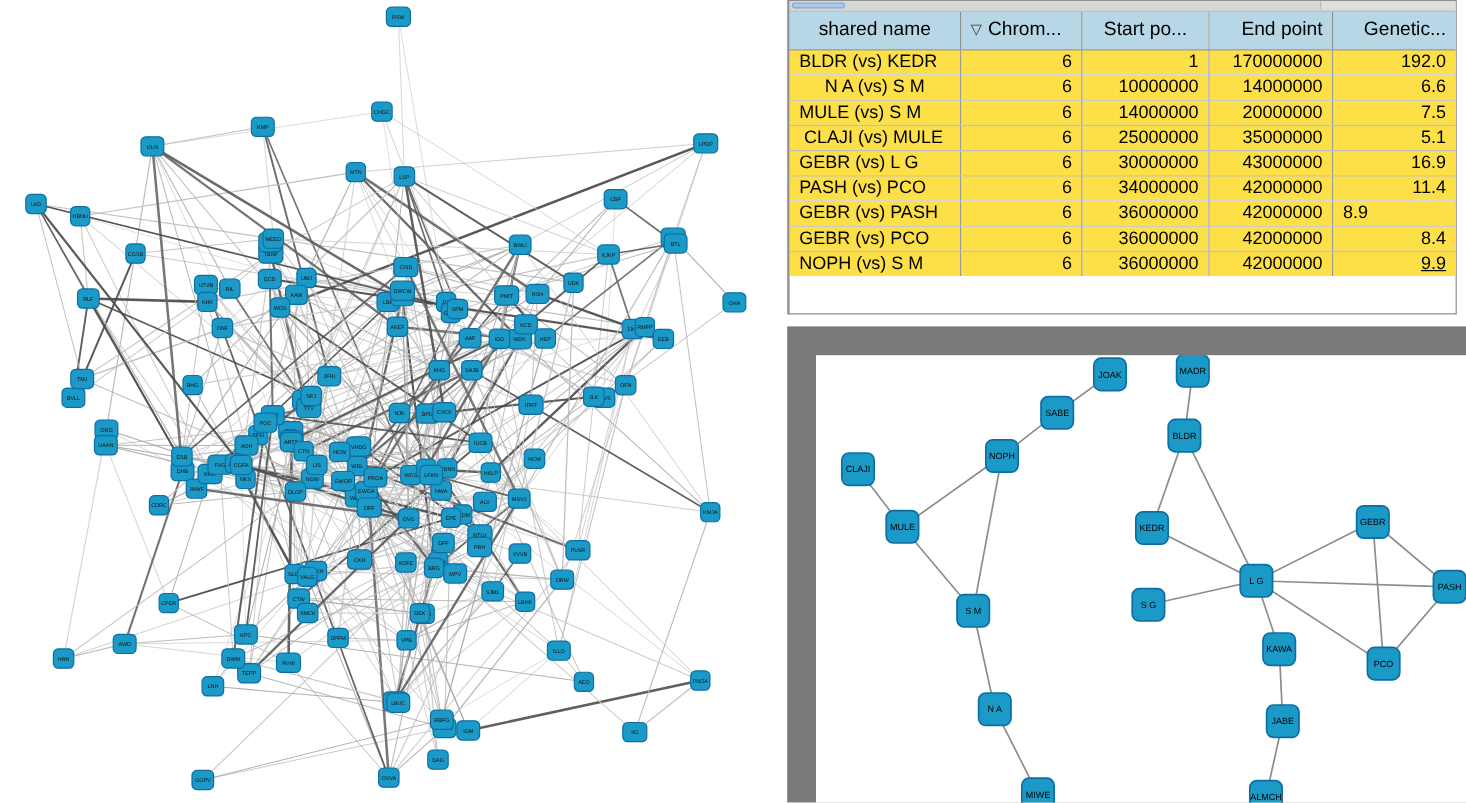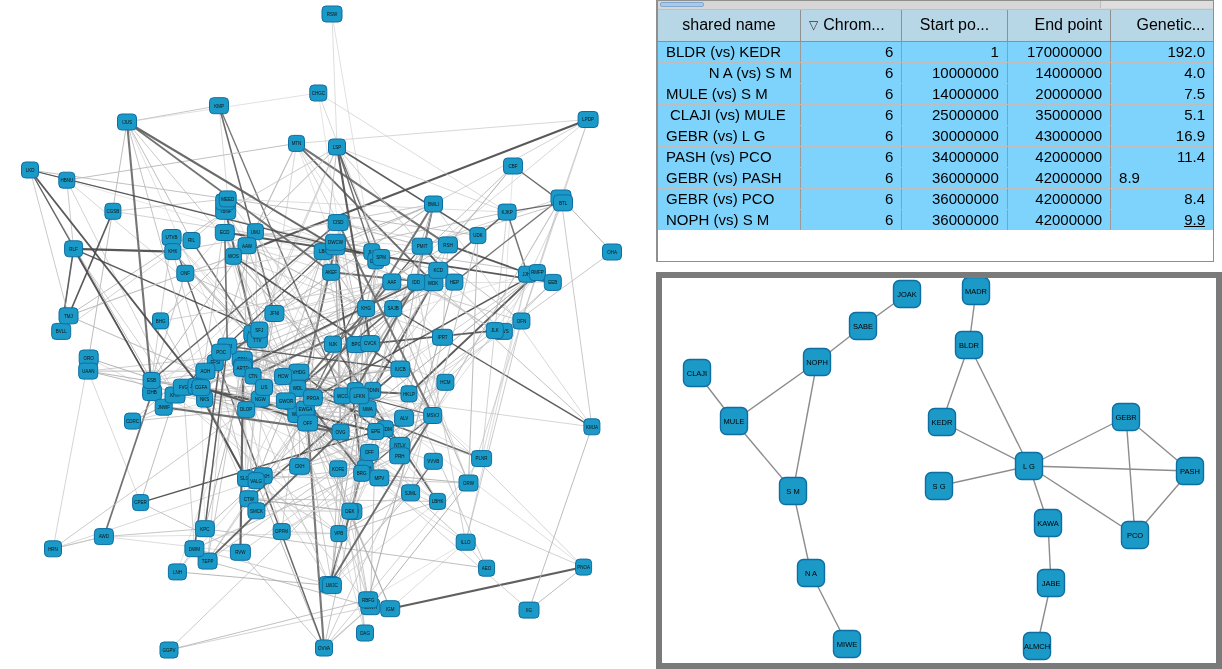--- a/index.html
+++ b/index.html
@@ -13,28 +13,28 @@
                border:1px solid #8f8f8f;border-left-width:2px;box-sizing:border-box;overflow:hidden;}
   .hscroll{position:relative;height:8px;background:#d6d6d6;border-bottom:1px solid #bfbfbf;}
   .hthumb{position:absolute;left:2px;top:1px;width:44px;height:5px;background:#aac9e8;
           border:1px solid #7fa8d0;border-radius:2px;box-sizing:border-box;}
   .hscroll-end{position:absolute;right:0;top:0;width:112px;height:7px;background:#dedede;border-left:1px solid #bdbdbd;}
   table.etable{border-collapse:collapse;table-layout:fixed;width:100%;}
   table.etable th{height:31px;background:#b7d7e7;border-right:1px solid #8f8f8f;border-bottom:1px solid #8f8f8f;
       font-size:16px;font-weight:400;color:#000;padding:0 8px;white-space:nowrap;overflow:hidden;box-sizing:border-box;}
   table.etable th:last-child{border-right:none;}
   table.etable td{height:21px;border-right:1px solid #9a9a9a;border-bottom:1px solid #bdbdbd;
-      font-size:15px;color:#000;padding:0 8px;white-space:nowrap;overflow:hidden;box-sizing:border-box;background:#7dd3fc;}
+      font-size:15px;color:#000;padding:0 8px;white-space:nowrap;overflow:hidden;box-sizing:border-box;background:#fde047;}
   table.etable td:last-child{border-right:none;}
   table.etable tr:last-child td{border-bottom:none;}
   .funnel{display:inline-block;font-size:12px;color:#333;margin-right:5px;transform:translateY(-1px);}
 
   
   .net-panel{position:absolute;left:1px;top:272px;width:566px;height:397px;background:#7a7a7a;
-             box-sizing:border-box;padding:6px;}
+             box-sizing:border-box;padding:24px;}
   .net-canvas{width:554px;height:385px;background:#ffffff;}
   svg{display:block;}
 </style>
 </head>
 <body>
 
 <div class="screen">
 
   <div class="left-panel">
     <svg id="left-net" width="655" height="669" viewBox="0 0 655 669">
@@ -1190,25 +1190,25 @@
         </thead>
         <tbody>
             <tr>
               <td style="text-align: left;">BLDR (vs) KEDR</td>
               <td style="text-align: right;">6</td>
               <td style="text-align: right;">1</td>
               <td style="text-align: right;">170000000</td>
               <td style="text-align: right;">192.0</td>
             </tr>
             <tr>
-              <td style="text-align: right;">N A (vs) S M</td>
+              <td style="text-align: center;">N A (vs) S M</td>
               <td style="text-align: right;">6</td>
               <td style="text-align: right;">10000000</td>
               <td style="text-align: right;">14000000</td>
-              <td style="text-align: right;">4.0</td>
+              <td style="text-align: right;">6.6</td>
             </tr>
             <tr>
               <td style="text-align: left;">MULE (vs) S M</td>
               <td style="text-align: right;">6</td>
               <td style="text-align: right;">14000000</td>
               <td style="text-align: right;">20000000</td>
               <td style="text-align: right;">7.5</td>
             </tr>
             <tr>
               <td style="text-align: left; padding-left: 12px;">CLAJI (vs) MULE</td>

